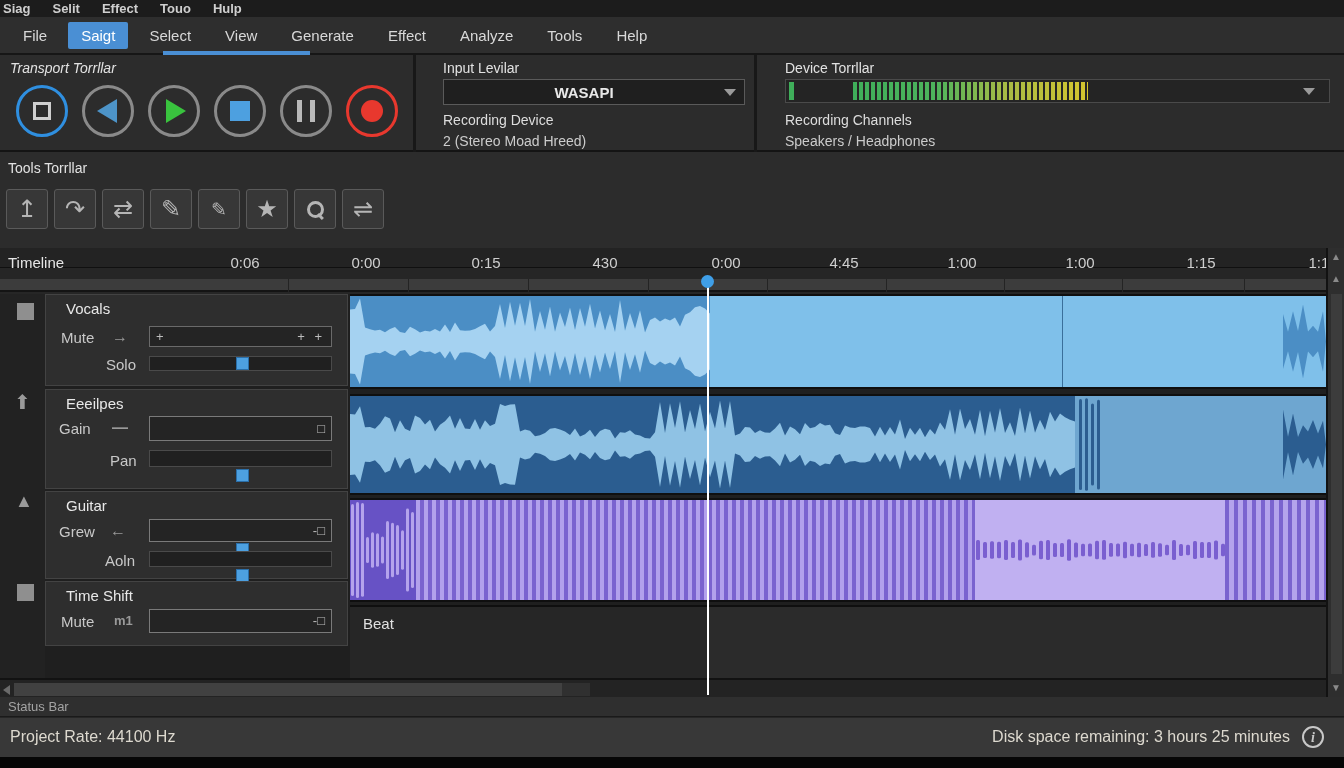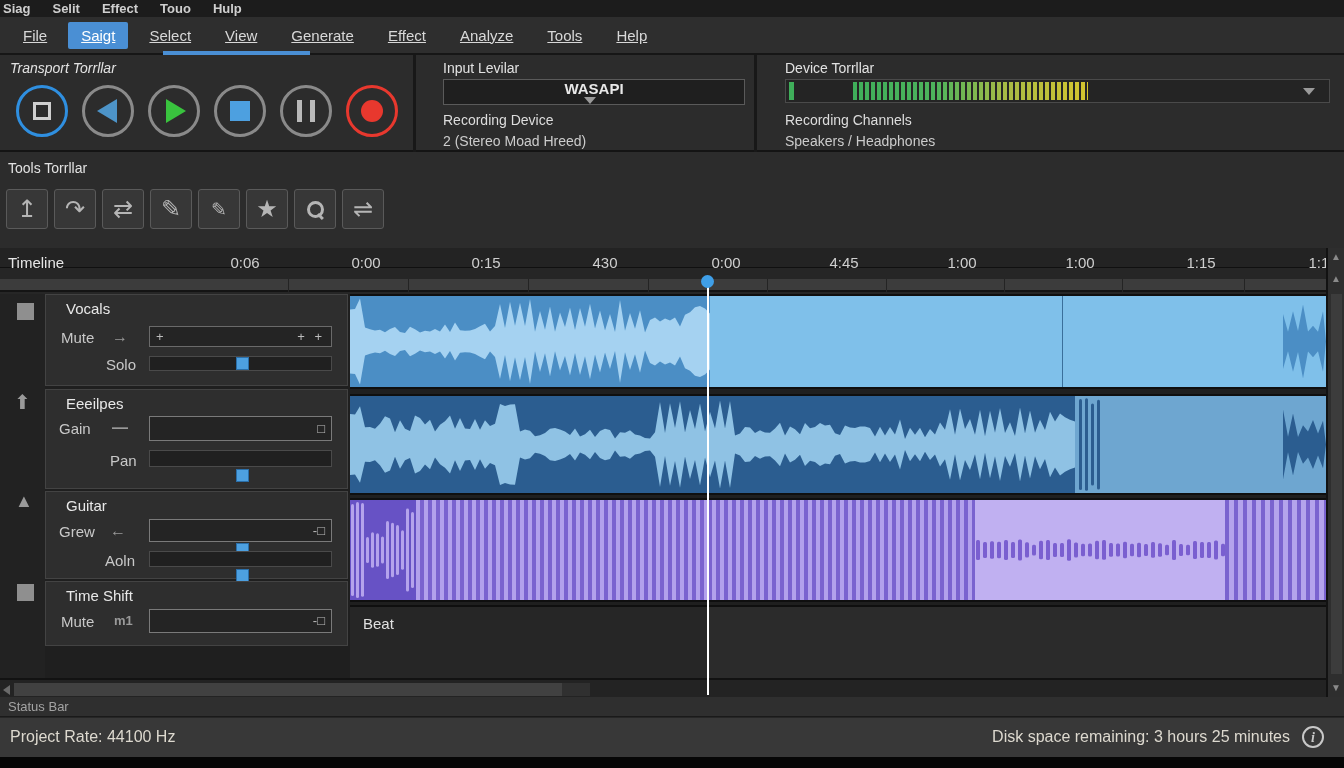--- a/index.html
+++ b/index.html
@@ -10,40 +10,40 @@
     color:#d6d6d6; -webkit-font-smoothing:antialiased;
   }
   .abs { position:absolute; }
 
   
   #topstrip { left:0; top:0; width:1344px; height:17px; background:#1c1c1c; display:flex; gap:22px; padding-left:3px; align-items:center; }
   #topstrip span { font-size:13px; color:#cfcfcf; font-weight:bold; }
 
   
   #menubar { left:0; top:17px; width:1344px; height:38px; background:#2e2e2e; border-bottom:2px solid #161616; display:flex; align-items:center; padding-left:10px; gap:8px; }
-  .menu-item { font-size:15px; color:#d8d8d8; padding:5px 13px; border-radius:2px; cursor:default;text-decoration:underline; }
+  .menu-item { font-size:15px; color:#d8d8d8; padding:5px 13px; border-radius:2px; cursor:default; }
   .menu-item.active { background:#4a8fd4; color:#fff; }
   #menu-underline { left:163px; top:51px; width:147px; height:4px; background:#4a8fd4; }
 
   
   #toolbar-row { left:0; top:55px; width:1344px; height:97px; background:#2c2c2c; border-bottom:2px solid #141414; }
   .panel-title { font-size:14px; color:#e2e2e2; }
   #transport-panel { left:0; top:0; width:416px; height:97px; border-right:3px solid #181818; }
   #transport-title { left:10px; top:5px;font-style:italic; }
   .tbtn { position:absolute; top:85px; width:52px; height:52px; border-radius:50%; border:3px solid #8a8a8a; background:#2c2c2c; }
   .tbtn .sq-outline { position:absolute; left:14px; top:14px; width:18px; height:18px; border:3px solid #cfcfcf; }
   .tbtn .tri-left { position:absolute; left:12px; top:11px; width:0; height:0; border-top:12px solid transparent; border-bottom:12px solid transparent; border-right:20px solid #4d94c8; }
   .tbtn .tri-right { position:absolute; left:15px; top:11px; width:0; height:0; border-top:12px solid transparent; border-bottom:12px solid transparent; border-left:20px solid #39c33e; }
   .tbtn .sq-fill { position:absolute; left:13px; top:13px; width:20px; height:20px; background:#4da0e0; }
   .tbtn .pause { position:absolute; left:14px; top:12px; width:18px; height:22px; border-left:5px solid #b9b9b9; border-right:5px solid #b9b9b9; }
   .tbtn .rec-dot { position:absolute; left:12px; top:12px; width:22px; height:22px; border-radius:50%; background:#e8382e; }
 
   #input-panel { left:419px; top:0; width:338px; height:114px; border-right:3px solid #181818; }
   #input-title { left:24px; top:5px; }
-  #input-dropdown { left:24px; top:24px; width:302px; height:26px; background:#1f1f1f; border:1px solid #5a5a5a; display:flex; align-items:center;flex-direction:column; }
+  #input-dropdown { left:24px; top:24px; width:302px; height:26px; background:#1f1f1f; border:1px solid #5a5a5a; display:flex; align-items:center; }
   #input-dropdown .value { flex:1; text-align:center; font-size:15px; color:#e8e8e8; font-weight:bold; }
   .chev { width:0; height:0; border-left:6px solid transparent; border-right:6px solid transparent; border-top:7px solid #9a9a9a; margin-right:8px; }
   .sub-label { font-size:14px; color:#dddddd; }
   #rec-device-label { left:24px; top:57px; }
   #rec-device-value { left:24px; top:78px; color:#cccccc; }
 
   #device-panel { left:760px; top:0; width:584px; height:122px; }
   #device-title { left:25px; top:5px; }
   #meter { left:25px; top:24px; width:545px; height:24px; background:#242424; border:1px solid #4a4a4a; }
   #meter-tick { position:absolute; left:3px; top:2px; width:5px; height:18px; background:#3fae5a; }

